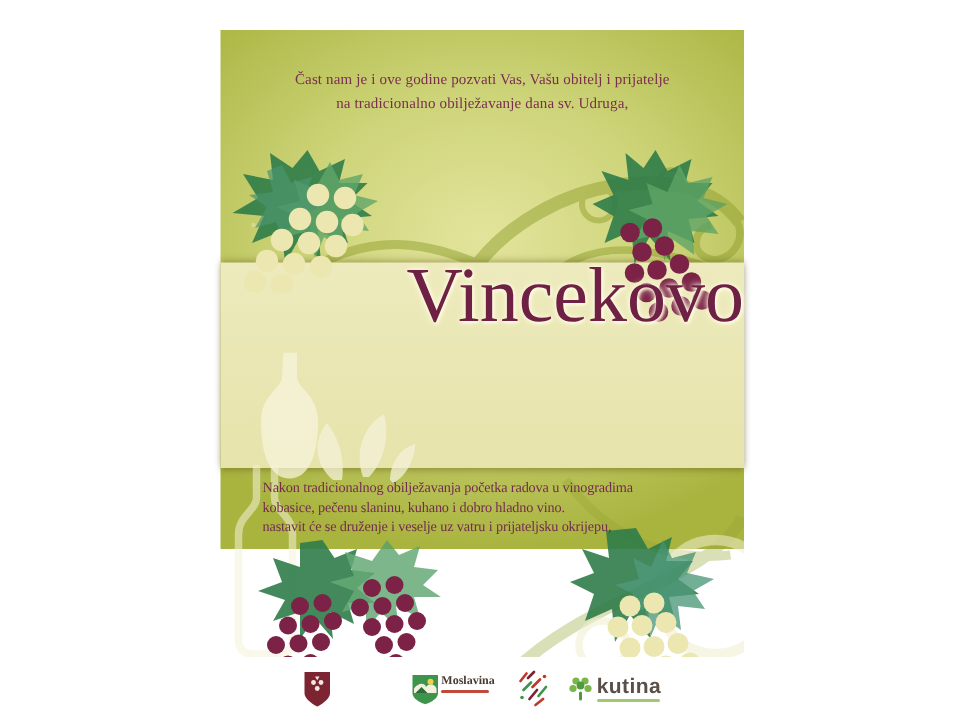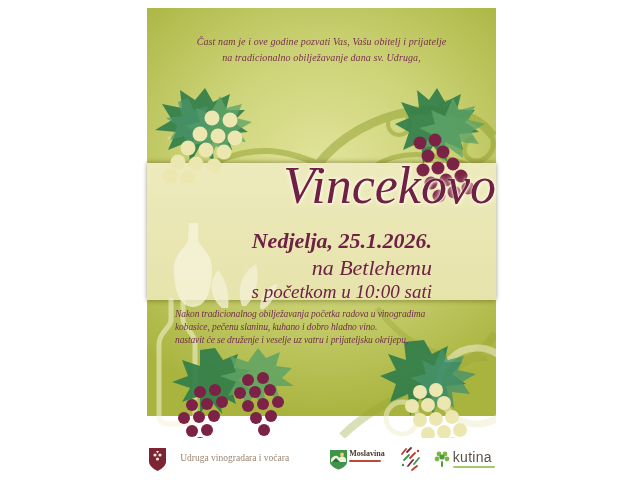--- a/index.html
+++ b/index.html
@@ -1,23 +1,22 @@
 <!DOCTYPE html>
 <html><head>
 <meta charset="utf-8">
 <style>
   html,body{margin:0;padding:0;}
   body{
     width:640px;height:480px;position:relative;background:#ffffff;
     font-family:"Liberation Serif",serif;overflow:hidden;
   }
   .poster{
-    position:absolute;left:147px;top:8px;width:349px;height:408px;
+    position:absolute;left:147px;top:20px;width:349px;height:346px;
     background:radial-gradient(ellipse 75% 60% at 50% 40%, #e3e49c 0%, #ccd377 48%, #a9b43f 100%);
-    font-style:italic;
   }
   .swirls{position:absolute;left:0;top:0;z-index:1;}
   .band{
     position:absolute;left:0;top:155px;width:100%;height:137px;z-index:2;
     background:linear-gradient(#edeabd,#e6e3ab);
     box-shadow:0 -2px 4px rgba(80,70,10,.30), 0 2px 4px rgba(80,70,10,.30);
   }
   .cluster{position:absolute;z-index:4;}
   .watermark{position:absolute;z-index:3;}
   .txt{position:absolute;z-index:5;width:100%;color:#76294c;}
@@ -34,21 +33,21 @@
     font-size:9.5px;line-height:13px;letter-spacing:-.1px;color:#742c4e;}
   .footer{
     position:absolute;left:147px;top:438px;width:349px;height:42px;background:#fff;
     display:flex;align-items:center;justify-content:center;gap:13px;z-index:6;
   }
   .assoc-text{font-size:9.5px;line-height:11.5px;color:#9b8472;font-family:"Liberation Serif",serif;}
   .moslavina-wrap{display:flex;align-items:flex-start;gap:1px;}
   .moslavina-text{font-size:8px;font-weight:bold;color:#4a3a30;line-height:9px;}
   .tiny-bar{height:2px;margin-top:2px;border-radius:1px;}
   .kutina-wrap{display:flex;align-items:center;gap:3px;}
-  .kutina-text{font-family:"Liberation Sans",sans-serif;font-size:14px;font-weight:normal;
+  .kutina-text{font-family:"Liberation Sans",sans-serif;font-size:14px;font-weight:bold;
     color:#5a5048;line-height:14px;letter-spacing:.3px;}
 </style>
 </head>
 <body>
 
 <div class="poster">
 
   <svg class="swirls" width="349" height="430" viewBox="0 0 349 430">
     <g stroke="#8fa02f" fill="none" opacity="0.5">
       <path d="M55,162 C110,128 150,148 178,158" stroke-width="6"></path>
@@ -191,25 +190,20 @@
     </g>
   </svg>
 
   <div class="txt intro">
     <div>Čast nam je i ove godine pozvati Vas, Vašu obitelj i prijatelje</div>
     <div>na tradicionalno obilježavanje dana sv. Udruga,</div>
   </div>
 
   <div class="txt title">Vincekovo</div>
 
-  <div class="txt dateblock">
-    <div class="dateline">Nedjelja, 25.1.2026.</div>
-    <div class="locline">na Betlehemu</div>
-    <div class="timeline">s početkom u 10:00 sati</div>
-  </div>
 
   <div class="txt details">
     <div>Nakon tradicionalnog obilježavanja početka radova u vinogradima</div>
     <div>kobasice, pečenu slaninu, kuhano i dobro hladno vino.</div>
     <div>nastavit će se druženje i veselje uz vatru i prijateljsku okrijepu,</div>
   </div>
 </div>
 
 <div class="footer">
 
@@ -217,21 +211,20 @@
     <path d="M1,1 h17 v14 c0,5 -8.5,9 -8.5,9 c0,0 -8.5,-4 -8.5,-9 Z" fill="#7d2433"></path>
     <g fill="#f3e9e0">
       <circle cx="7" cy="8" r="1.6"></circle>
         <circle cx="12" cy="8" r="1.6"></circle>
       <circle cx="9.5" cy="12" r="1.6"></circle>
         <path d="M8,4 l3,0 l-1.5,2.5 Z"></path>
     </g>
   </svg>
 
   <div class="assoc-text">
-    <div>Udruga vinogradara i voćara</div>
   </div>
 
   <div style="width:14px"></div>
 
   <div class="moslavina-wrap">
     <svg width="19" height="21" viewBox="0 0 19 21">
       <path d="M1,1 h17 v12 c0,5 -8.5,7.5 -8.5,7.5 c0,0 -8.5,-2.5 -8.5,-7.5 Z" fill="#3f944d"></path>
       <path d="M2,10 C5,6 9,6 10,9 C12,6 16,7 17,10 L17,13 L2,13 Z" fill="#f2efdc"></path>
       <circle cx="13" cy="5.5" r="2" fill="#f0d24a"></circle>
       <path d="M3,13 l4,-4 l4,4 Z" fill="#2c6e38"></path>

